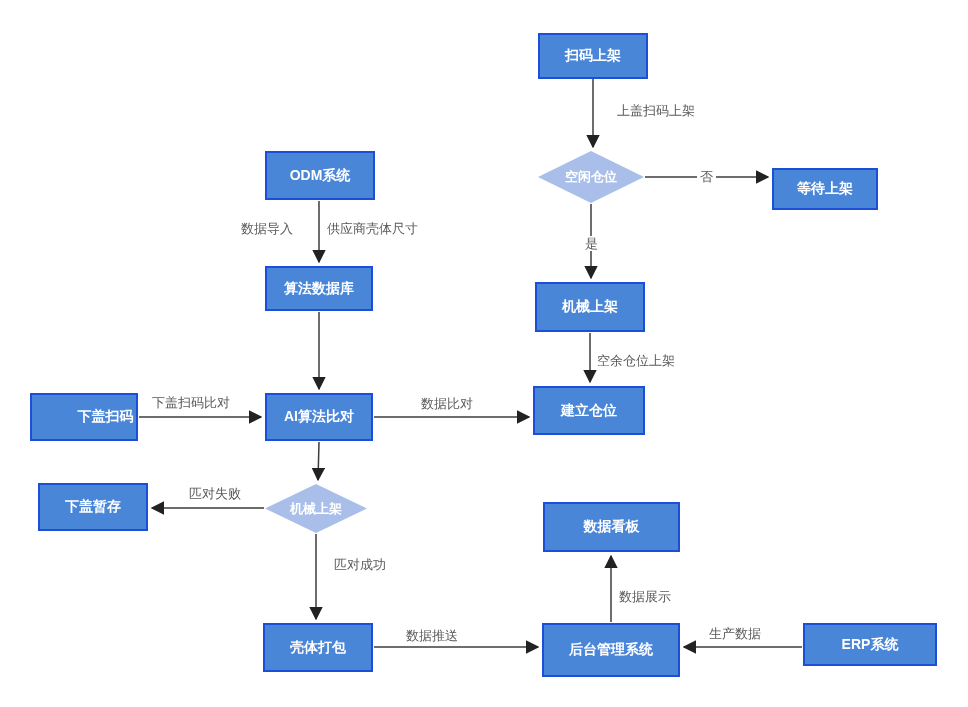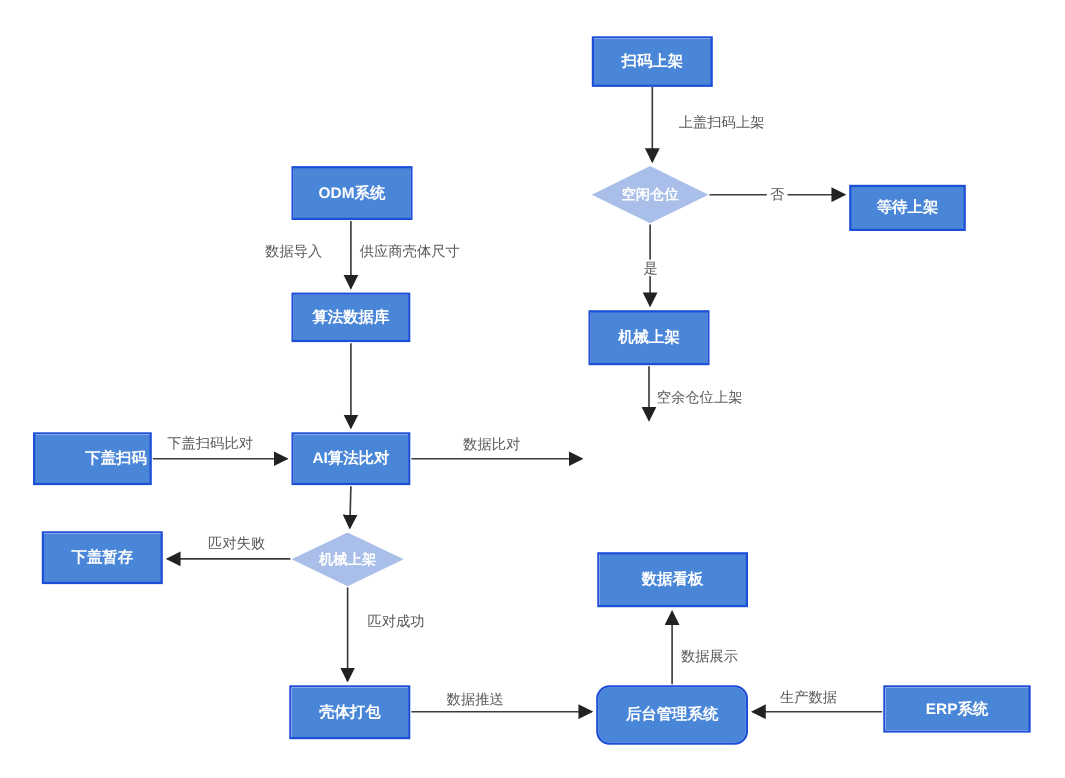--- a/index.html
+++ b/index.html
@@ -94,30 +94,31 @@
   <div class="node" style="left:265px; top:151px; width:110px; height:49px;">ODM系统</div>
 
   <div class="node" style="left:265px; top:266px; width:108px; height:45px;">算法数据库</div>
 
   <div class="node" style="left:535px; top:282px; width:110px; height:50px;">机械上架</div>
 
   <div class="node" style="left:30px; top:393px; width:108px; height:48px;padding-left:43px;">下盖扫码</div>
 
   <div class="node" style="left:265px; top:393px; width:108px; height:48px;">AI算法比对</div>
 
+  <div class="node" style="left:533px; top:386px; width:112px; height:49px;">建立仓位</div>
 
   <div class="node" style="left:38px; top:483px; width:110px; height:48px;">下盖暂存</div>
 
   <div class="diamond" style="left:265px; top:484px; width:102px; height:49px;">机械上架</div>
 
   <div class="node" style="left:543px; top:502px; width:137px; height:50px;">数据看板</div>
 
   <div class="node" style="left:263px; top:623px; width:110px; height:49px;">壳体打包</div>
 
-  <div class="node" style="left:542px; top:623px; width:138px; height:54px;border-radius:12px;">后台管理系统</div>
+  <div class="node" style="left:542px; top:623px; width:138px; height:54px;">后台管理系统</div>
 
   <div class="node" style="left:803px; top:623px; width:134px; height:43px;">ERP系统</div>
 
   <div class="edge-label" style="left:617px; top:103px;">上盖扫码上架</div>
 
   <div class="edge-label on-line" style="left:697px; top:169px;">否</div>
 
   <div class="edge-label on-line" style="left:582px; top:236px;">是</div>
 
   <div class="edge-label" style="left:241px; top:221px;">数据导入</div>

